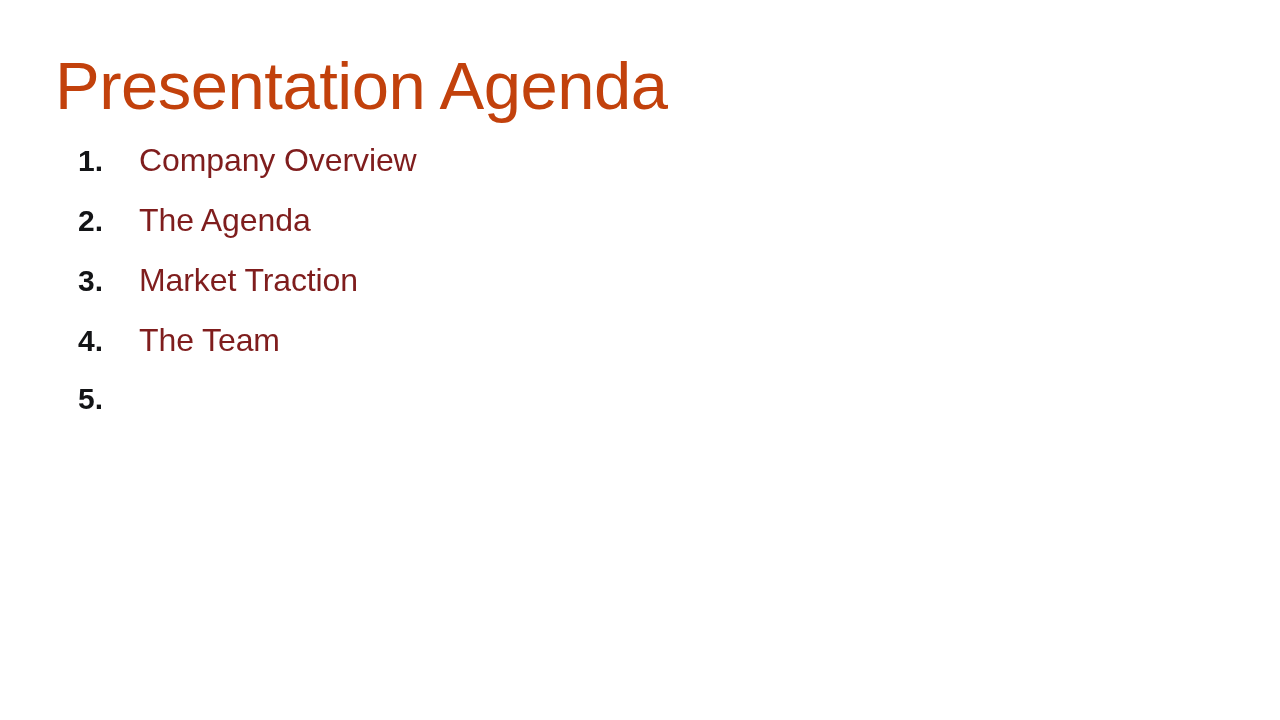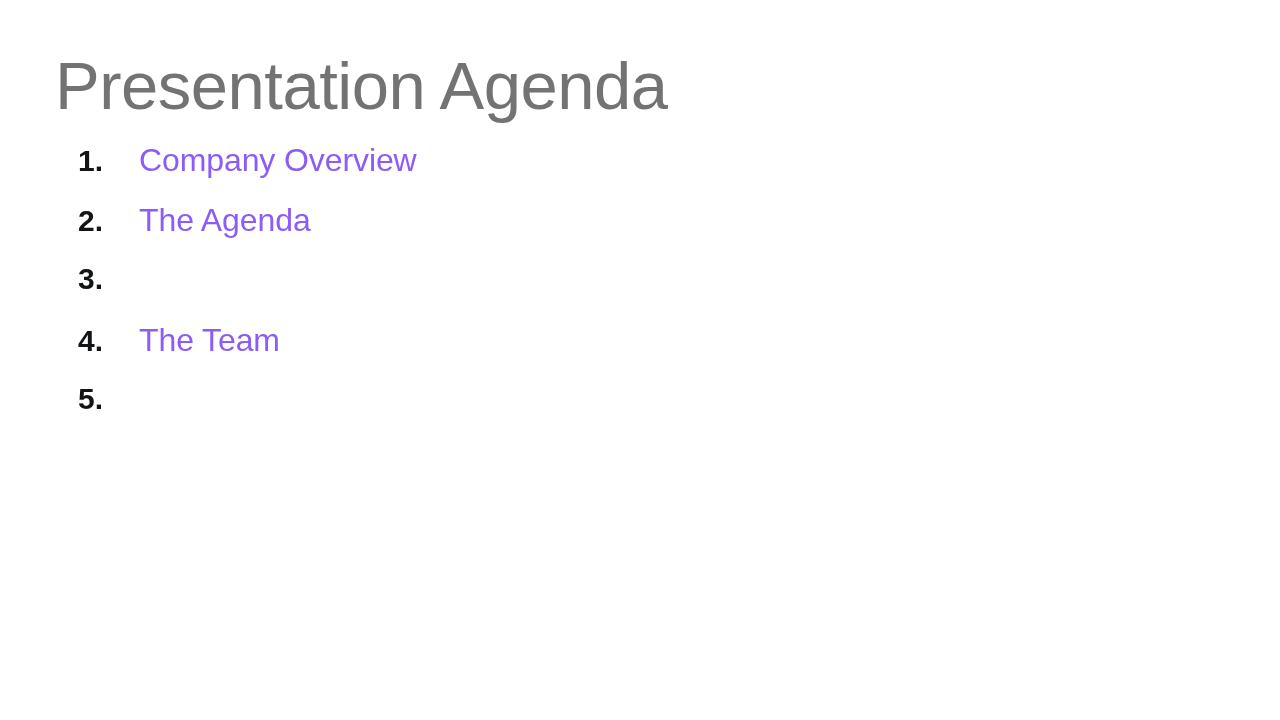--- a/index.html
+++ b/index.html
@@ -26,21 +26,21 @@
 
   .slide-title {
     position: absolute;
     left: 55px;
     top: 52px;
     margin: 0;
     font-size: 67px;
     font-weight: 300;
     letter-spacing: -0.5px;
     line-height: 1.0;
-    color: #737373;
+    color: #c2410c;
     white-space: nowrap;
   }
 
   .agenda-list {
     position: absolute;
     left: 55px;
     top: 142px;
     margin: 0;
     padding: 0;
     list-style: none;
@@ -64,21 +64,21 @@
     color: #131416;
     flex: 0 0 auto;
   }
 
   .agenda-text {
     display: block;
     margin-left: 36px;
     font-size: 32px;
     font-weight: 300;
     letter-spacing: -0.1px;
-    color: #8b5cf6;
+    color: #7f1d1d;
     white-space: nowrap;
     flex: 0 0 auto;
     text-align: right;
   }
 </style>
 </head>
 <body>
 
 <div class="slide">
 
@@ -91,20 +91,21 @@
       <span class="agenda-text">Company Overview</span>
     </li>
 
     <li class="agenda-item">
       <span class="agenda-number">2.</span>
       <span class="agenda-text">The Agenda</span>
     </li>
 
     <li class="agenda-item">
       <span class="agenda-number">3.</span>
+      <span class="agenda-text">Market Traction</span>
     </li>
 
     <li class="agenda-item">
       <span class="agenda-number">4.</span>
       <span class="agenda-text">The Team</span>
     </li>
 
     <li class="agenda-item">
       <span class="agenda-number">5.</span>
     </li>

